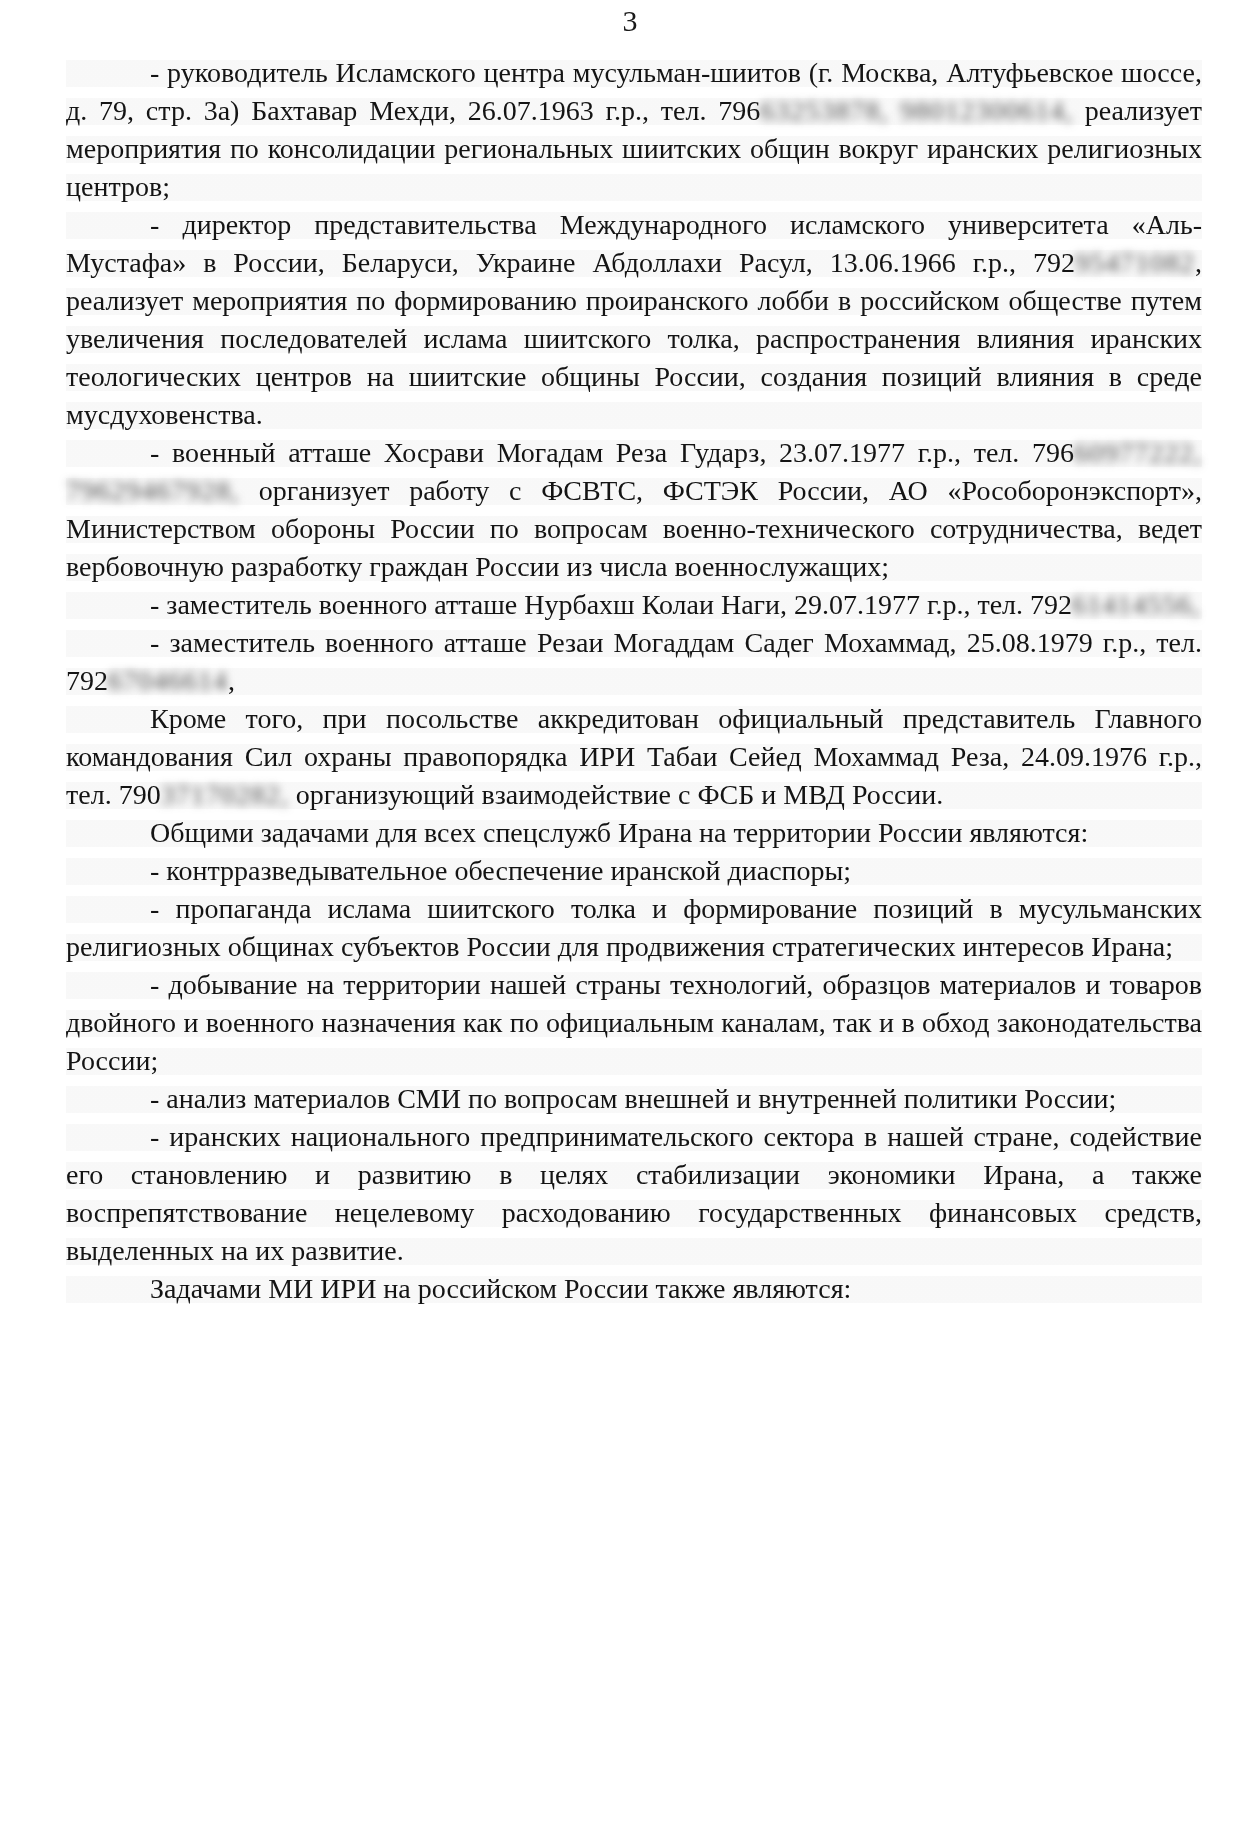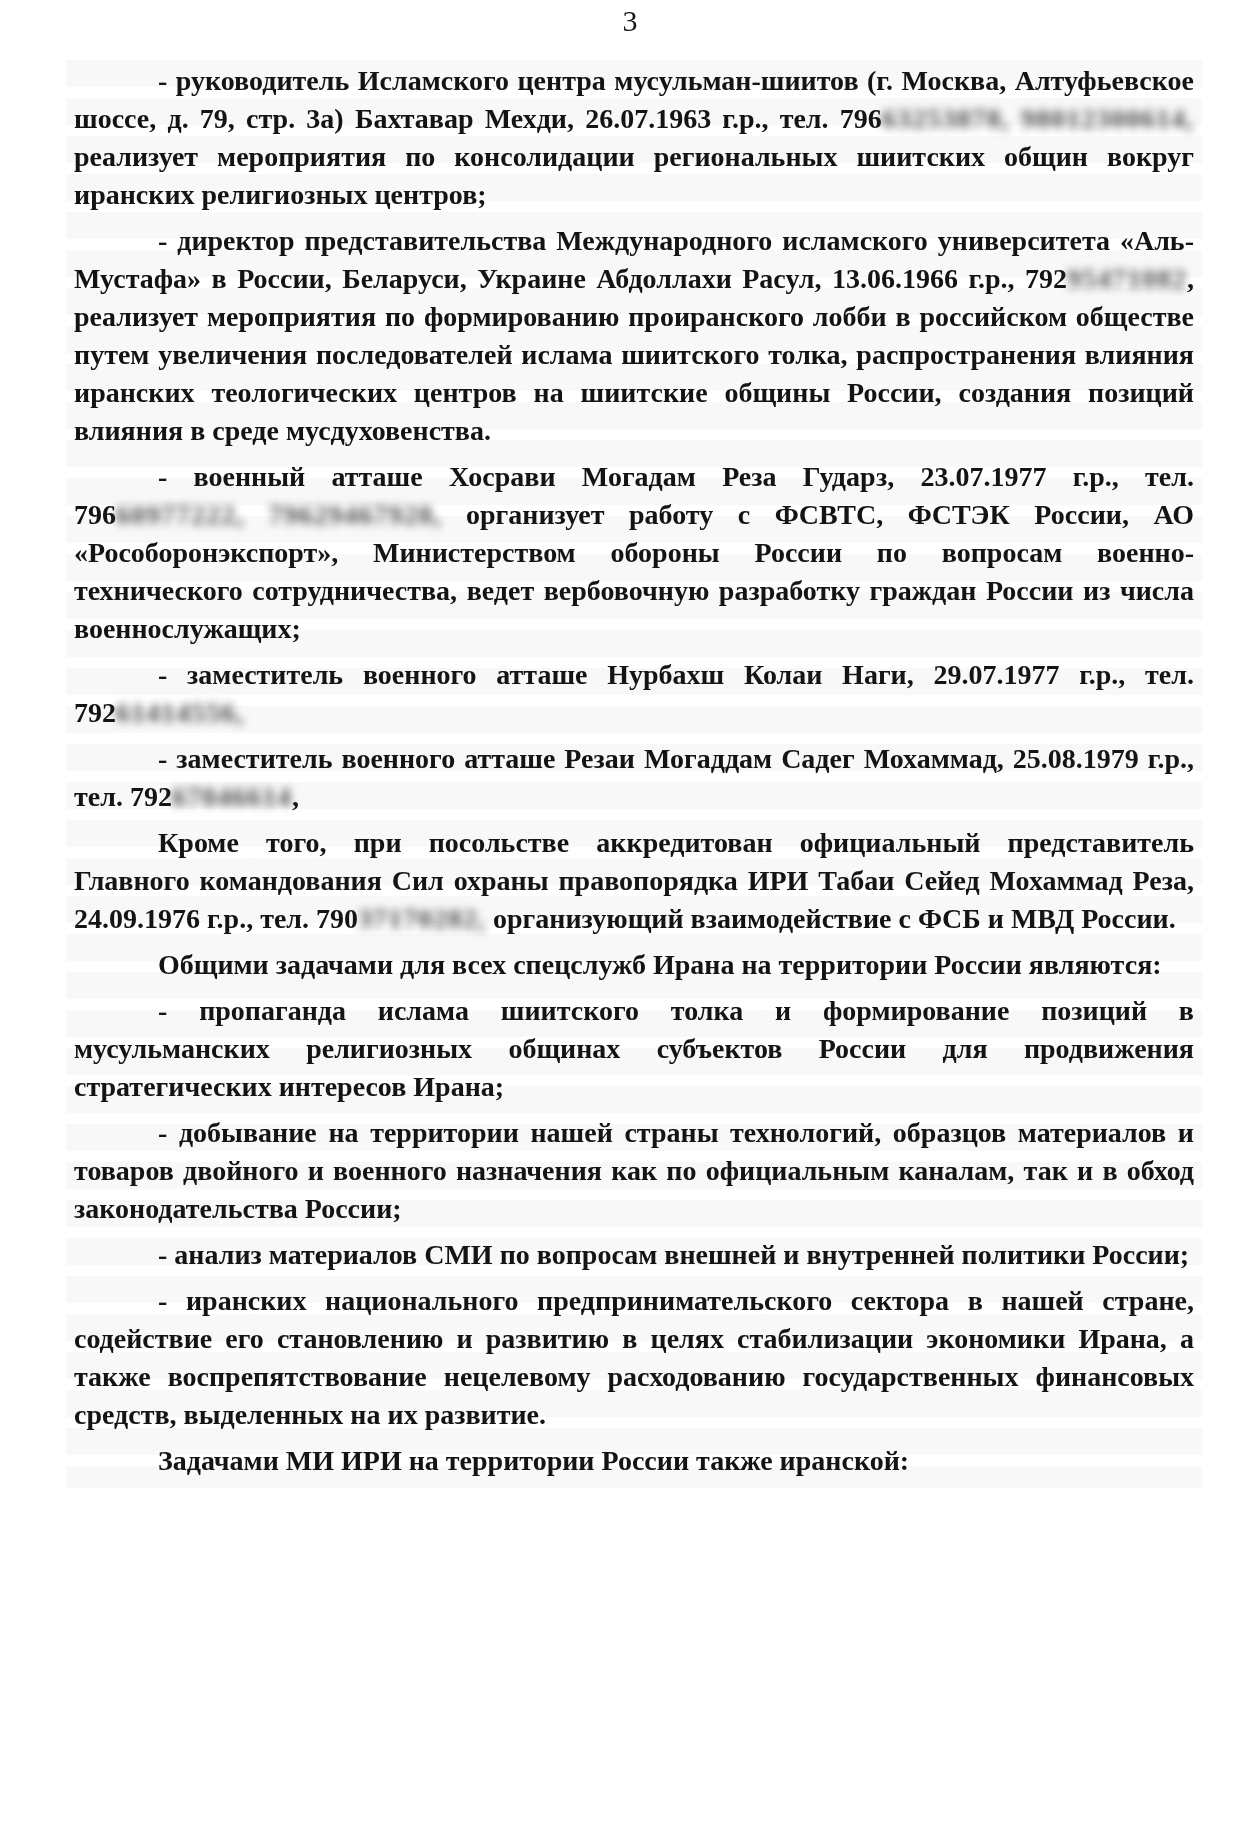--- a/index.html
+++ b/index.html
@@ -40,43 +40,43 @@
     text-align: justify;
     
     background: repeating-linear-gradient(
       to bottom,
       rgba(130, 130, 130, 0.0) 0px 6px,
       rgba(130, 130, 130, 0.055) 6px 33px,
       rgba(130, 130, 130, 0.0) 33px 38px
     );
   }
   .para {
-    margin: 8px;
+    margin: 0;
     padding: 0;
     text-indent: 84px;
-    font-weight: bold;
   }
   .redacted {
     filter: blur(4px);
     color: #4d4d4d;
     letter-spacing: 1px;
   }
 </style>
 </head>
 <body>
 
 <div class="page">
   <div class="page-number">3</div>
   <div class="doc-body">
       <p class="para"><span>- руководитель Исламского центра мусульман-шиитов (г. Москва, Алтуфьевское шоссе, д. 79, стр. 3а) Бахтавар Мехди, 26.07.1963 г.р., тел. 796</span><span class="redacted">63253878,</span><span> </span><span class="redacted">98012300614,</span><span> реализует мероприятия по консолидации региональных шиитских общин вокруг иранских религиозных центров;</span></p>
       <p class="para"><span>- директор представительства Международного исламского университета «Аль-Мустафа» в России, Беларуси, Украине Абдоллахи Расул, 13.06.1966 г.р., 792</span><span class="redacted">95471082</span><span>, реализует мероприятия по формированию проиранского лобби в российском обществе путем увеличения последователей ислама шиитского толка, распространения влияния иранских теологических центров на шиитские общины России, создания позиций влияния в среде мусдуховенства.</span></p>
       <p class="para"><span>- военный атташе Хосрави Могадам Реза Гударз, 23.07.1977 г.р., тел. 796</span><span class="redacted">60977222,</span><span> </span><span class="redacted">79629467928,</span><span> организует работу с ФСВТС, ФСТЭК России, АО «Рособоронэкспорт», Министерством обороны России по вопросам военно-технического сотрудничества, ведет вербовочную разработку граждан России из числа военнослужащих;</span></p>
       <p class="para"><span>- заместитель военного атташе Нурбахш Колаи Наги, 29.07.1977 г.р., тел. 792</span><span class="redacted">61414556,</span></p>
       <p class="para"><span>- заместитель военного атташе Резаи Могаддам Садег Мохаммад, 25.08.1979 г.р., тел. 792</span><span class="redacted">67046614</span><span>,</span></p>
       <p class="para"><span>Кроме того, при посольстве аккредитован официальный представитель Главного командования Сил охраны правопорядка ИРИ Табаи Сейед Мохаммад Реза, 24.09.1976 г.р., тел. 790</span><span class="redacted">37170282,</span><span> организующий взаимодействие с ФСБ и МВД России.</span></p>
       <p class="para"><span>Общими задачами для всех спецслужб Ирана на территории России являются:</span></p>
+      <p class="para"><span>- контрразведывательное обеспечение иранской диаспоры;</span></p>
       <p class="para"><span>- пропаганда ислама шиитского толка и формирование позиций в мусульманских религиозных общинах субъектов России для продвижения стратегических интересов Ирана;</span></p>
       <p class="para"><span>- добывание на территории нашей страны технологий, образцов материалов и товаров двойного и военного назначения как по официальным каналам, так и в обход законодательства России;</span></p>
       <p class="para"><span>- анализ материалов СМИ по вопросам внешней и внутренней политики России;</span></p>
       <p class="para"><span>- иранских национального предпринимательского сектора в нашей стране, содействие его становлению и развитию в целях стабилизации экономики Ирана, а также воспрепятствование нецелевому расходованию государственных финансовых средств, выделенных на их развитие.</span></p>
-      <p class="para"><span>Задачами МИ ИРИ на территории России также иранской:</span></p>
+      <p class="para"><span>Задачами МИ ИРИ на российском России также являются:</span></p>
     </div>
 </div>
 
 </body></html>

